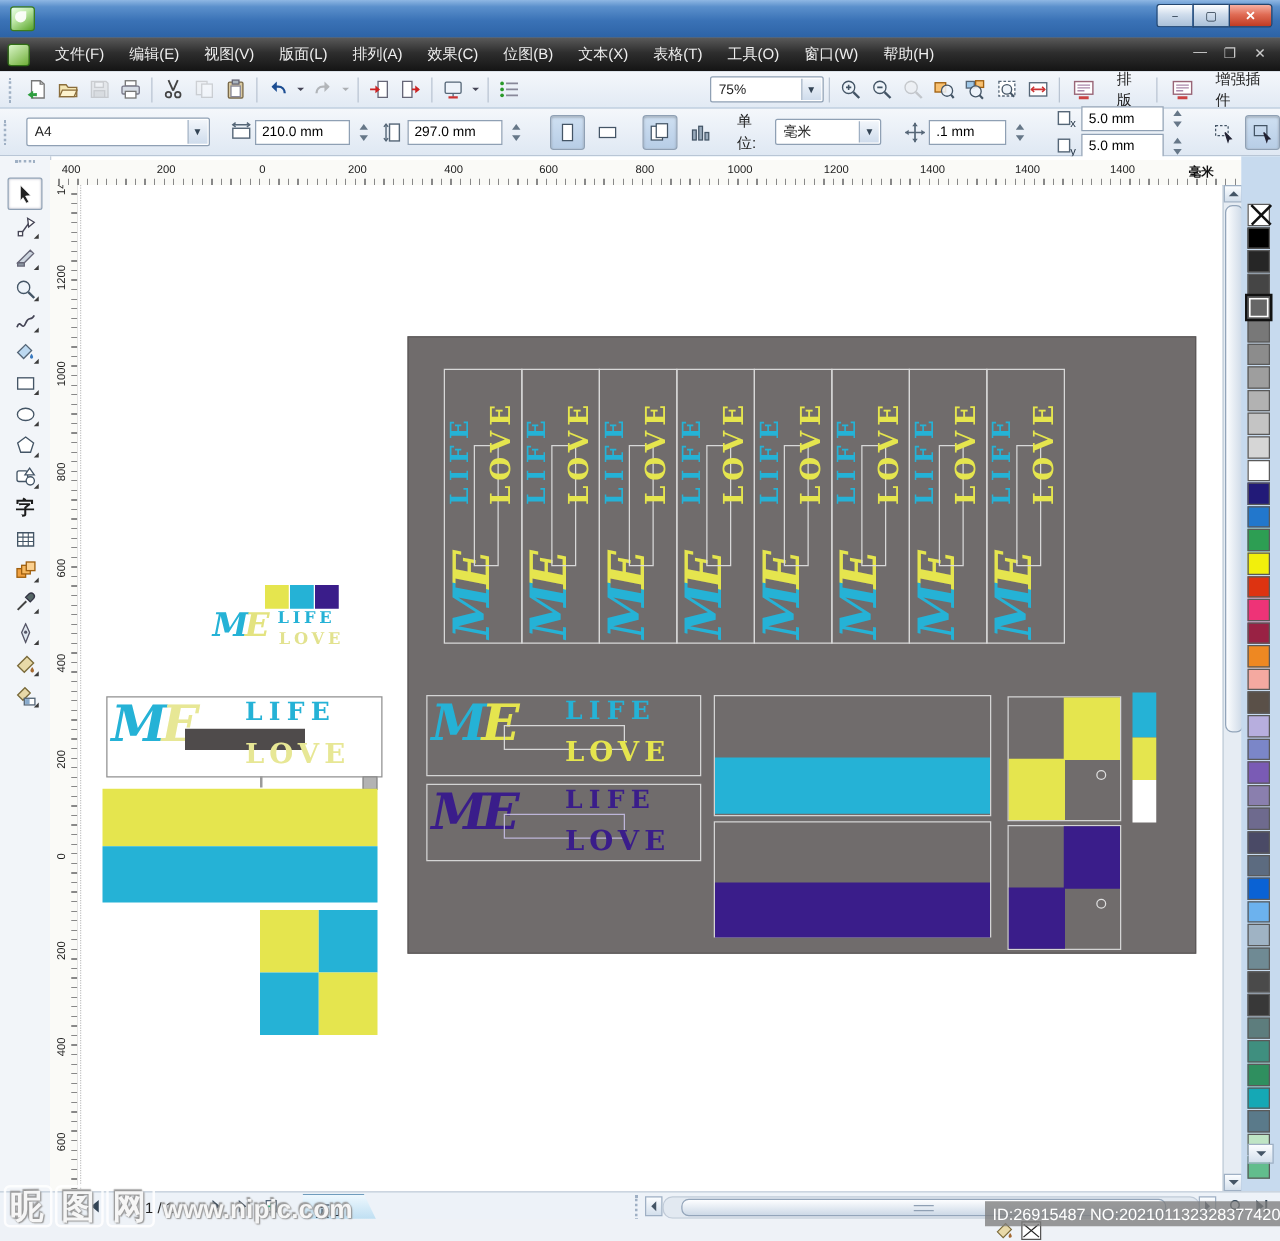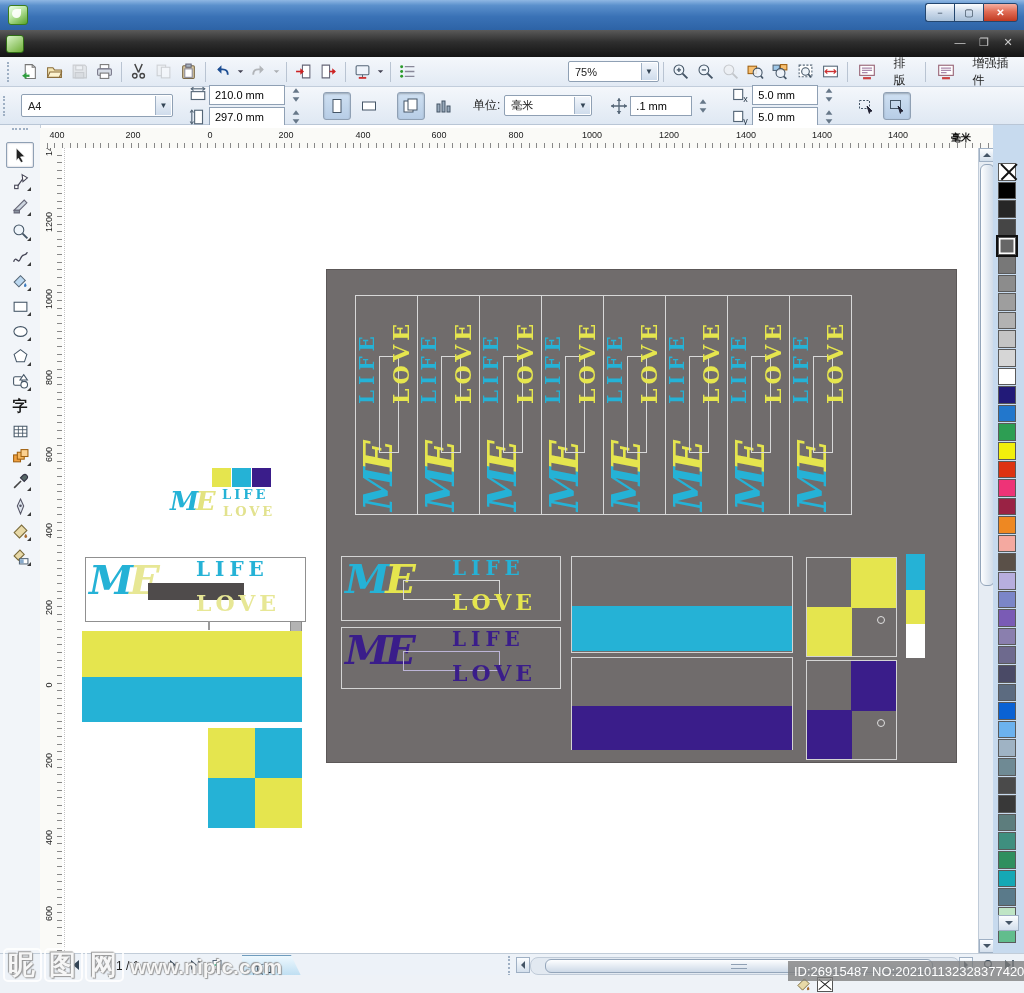--- a/index.html
+++ b/index.html
@@ -160,20 +160,34 @@
   <div id="app-icon"></div>
   <div class="wbtns">
     <div class="wbtn">－</div>
     <div class="wbtn">▢</div>
     <div class="wbtn close">✕</div>
   </div>
 </div>
 
 <div id="menubar">
   <div id="menu-appicon"></div>
+  <div style="display:flex">
+      <span class="menu-item">文件(F)</span>
+      <span class="menu-item">编辑(E)</span>
+      <span class="menu-item">视图(V)</span>
+      <span class="menu-item">版面(L)</span>
+      <span class="menu-item">排列(A)</span>
+      <span class="menu-item">效果(C)</span>
+      <span class="menu-item">位图(B)</span>
+      <span class="menu-item">文本(X)</span>
+      <span class="menu-item">表格(T)</span>
+      <span class="menu-item">工具(O)</span>
+      <span class="menu-item">窗口(W)</span>
+      <span class="menu-item">帮助(H)</span>
+    </div>
   <div class="doc-btns">
     <span>—</span>
     <span>❐</span>
     <span>✕</span>
   </div>
 </div>
 
 <div id="toolbar">
   <div class="grip"></div>
   <div style="display:flex;align-items:center">
@@ -365,21 +379,21 @@
     <span class="tool-label">增强插件</span>
   </div>
 </div>
 
 <div id="propbar">
   <div class="grip"></div>
   <div class="combo" style="width:152px;height:23px;margin-left:8px">
     <span>A4</span>
     <span class="carr">▼</span>
   </div>
-  <div style="margin-left:14px;display:flex;flex-direction:column;gap:2px">
+  <div style="margin-left:14px;display:flex;flex-direction:row;gap:2px">
     <div style="display:flex;align-items:center">
       <span class="icslot" style="display: inline-flex; width: 18px; height: 18px; align-items: center; margin: 0px 2px;">
           <svg viewBox="0 0 16 16">
             <rect x="2" y="5" width="12" height="7" fill="#fff" stroke="#567"></rect>
             <path d="M2 2.5h12" stroke="#567"></path>
             <path d="M4 1l-2 1.5L4 4M12 1l2 1.5L12 4" fill="none" stroke="#567" <="" svg=""></path>
           </svg>
         </span>
       <input class="spin" style="width: 76px;" value="210.0 mm">
       <span class="icslot" style="display: inline-flex; width: 18px; height: 18px; align-items: center; margin: 0px 2px;">

